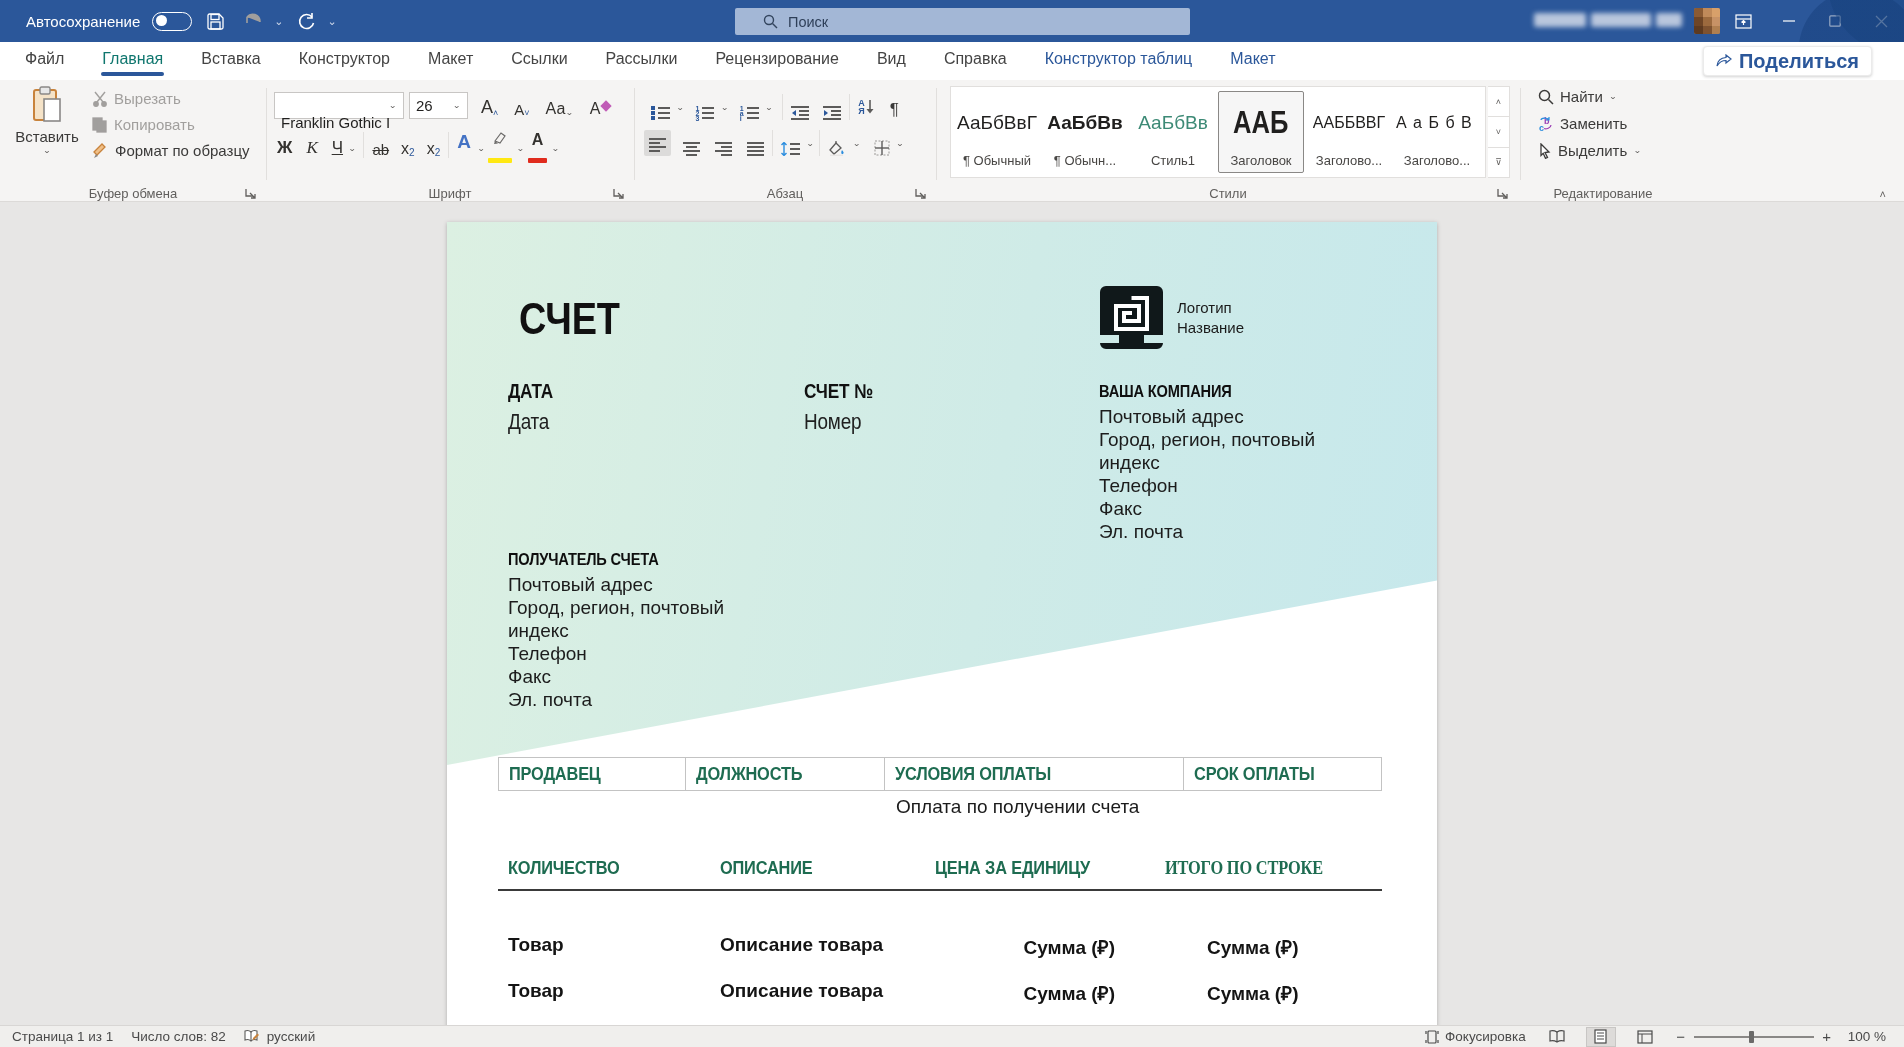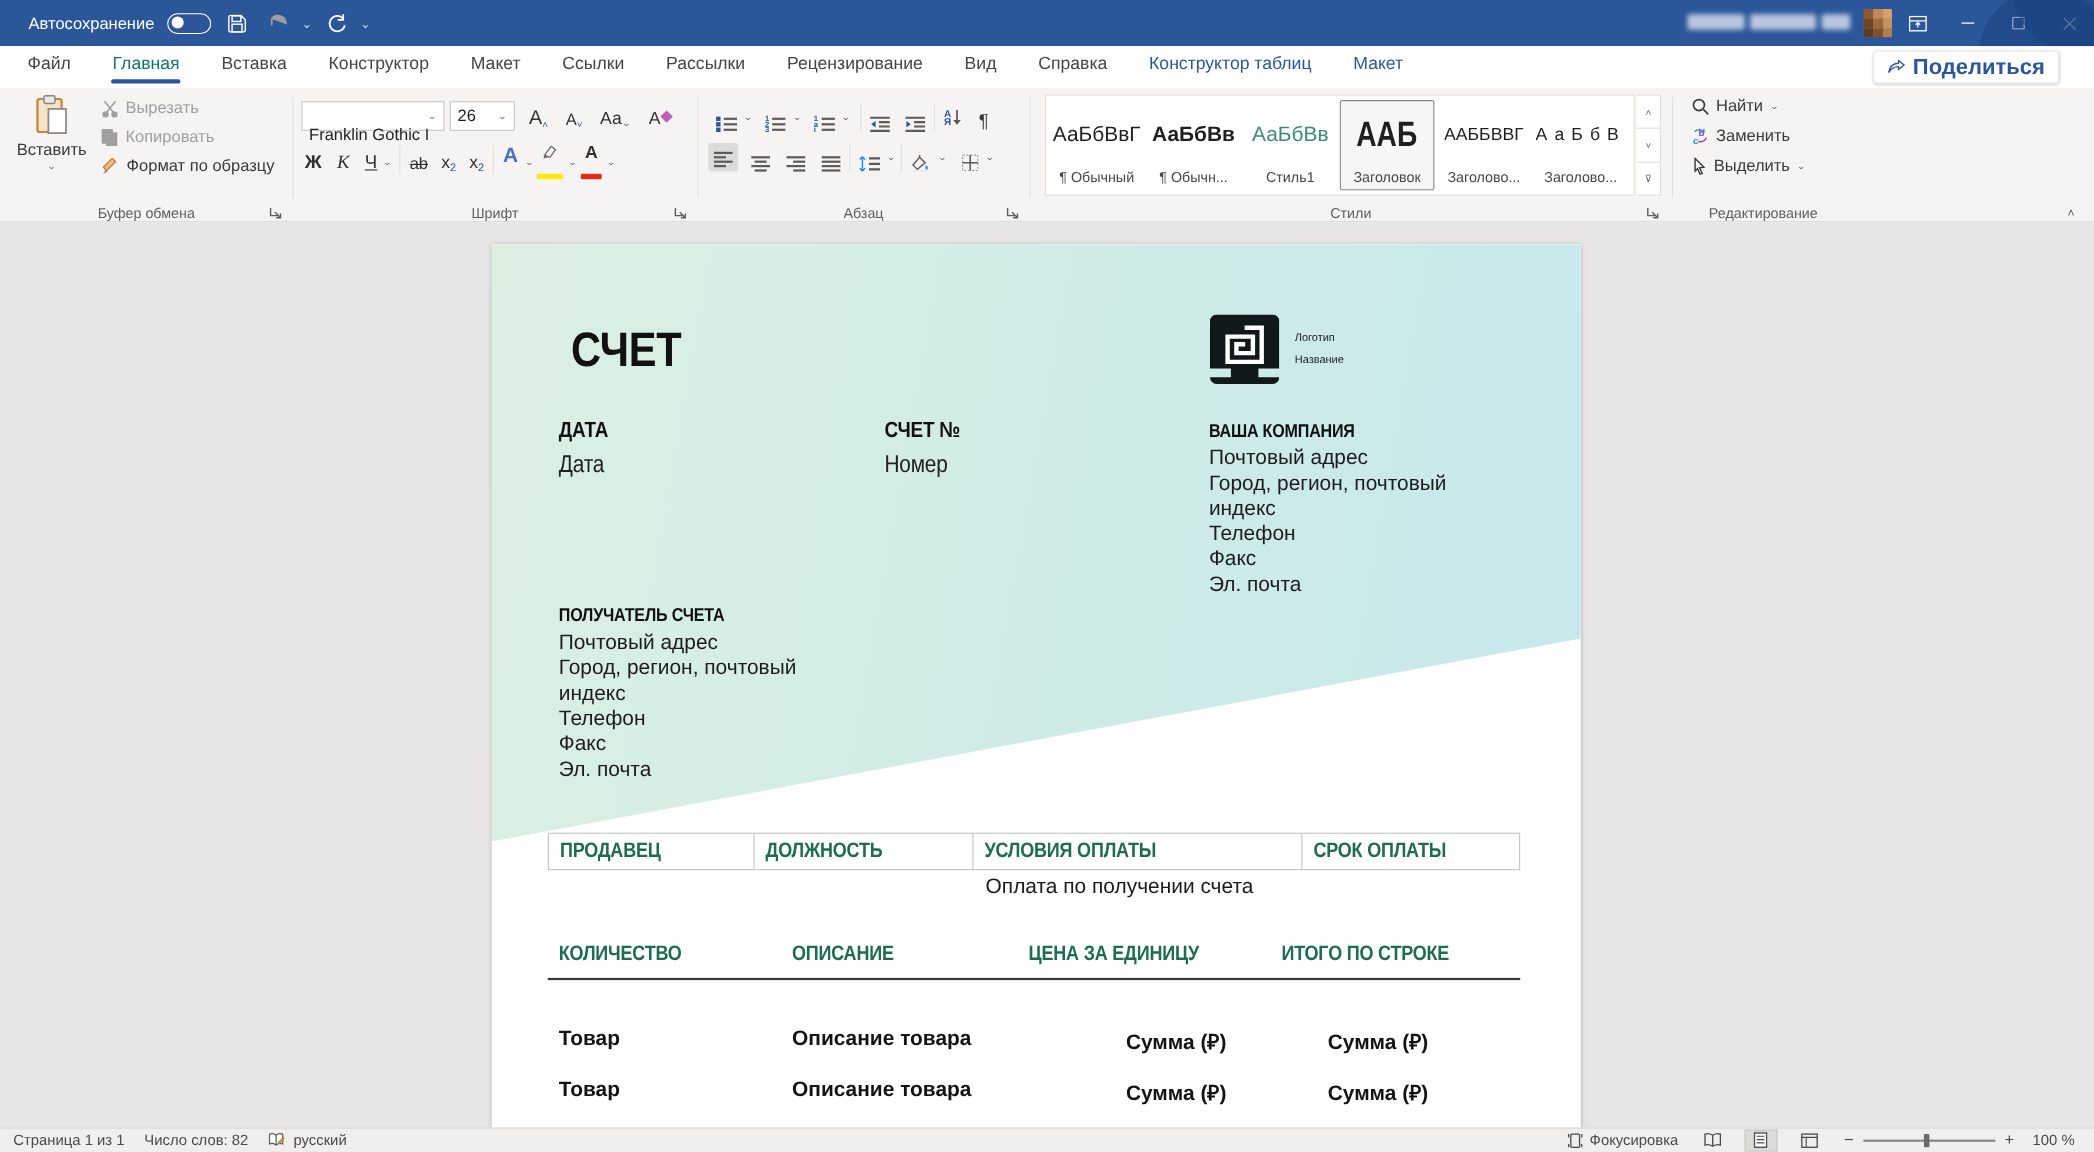--- a/index.html
+++ b/index.html
@@ -70,40 +70,40 @@
 
   
   .docarea { position:absolute; left:0; top:202px; width:1904px; height:915px; background:#e7e6e5; overflow:hidden; }
   .page { position:absolute; left:447px; top:20px; width:990px; height:810px; background:#fff; box-shadow:0 1px 4px rgba(0,0,0,.25); overflow:hidden; }
   .page-grad { position:absolute; left:0; top:0; width:990px; height:543px;
       background:linear-gradient(100deg,#dcf0e2 0%, #cfebe7 55%, #c6e8ec 100%);
       clip-path:polygon(0 0, 100% 0, 100% 66%, 0 100%); }
   .cond { display:inline-block; transform:scaleX(.86); transform-origin:left; letter-spacing:-.2px; }
   .doc-h1 { position:absolute; left:72px; top:72px; font-size:44px; font-weight:800; color:#111; }
   .logo-box { position:absolute; left:653px; top:64px; width:63px; height:63px; }
-  .logo-text { position:absolute; left:730px; top:76px; font-size:10px; color:#1a1a1a; line-height:20px; }
+  .logo-text { position:absolute; left:730px; top:76px; font-size:15px; color:#1a1a1a; line-height:20px; }
   .fld-label { font-size:20px; font-weight:700; color:#111; }
   .fld-value { font-size:22px; color:#202020; margin-top:6px; }
   .blk-date { position:absolute; left:61px; top:158px; }
   .blk-num  { position:absolute; left:357px; top:158px; }
   .addr { line-height:23px; font-size:19px; color:#1c1c1c; }
   .addr .hdr { font-size:17px; font-weight:700; color:#0f0f0f; margin-bottom:2px; }
   .blk-company { position:absolute; left:652px; top:158px; }
   .blk-billto  { position:absolute; left:61px; top:326px; }
   .tbl1 { position:absolute; left:51px; top:535px; width:884px; }
   .tbl1 .hrow { display:grid; grid-template-columns:187px 199px 299px 199px; height:34px; border-top:1px solid #c3c3c3; border-bottom:1px solid #c3c3c3; }
   .tbl1 .hcell { border-left:1px solid #c3c3c3; display:flex; align-items:center; padding-left:10px; font-size:19px; font-weight:700; color:#1e6c51; }
   .tbl1 .hcell:last-child { border-right:1px solid #c3c3c3; }
   .tbl1 .note-row { display:grid; grid-template-columns:187px 199px 299px 199px; height:32px; }
   .tbl1 .note { grid-column:3; display:flex; align-items:center; padding-left:12px; font-size:19px; color:#1b1b1b; }
   .tbl2 { position:absolute; left:51px; top:635px; width:884px; }
   .tbl2 .hrow { display:grid; grid-template-columns:212px 198px 257px 217px; padding-bottom:10px; border-bottom:2.5px solid #3a3a3a; }
   .tbl2 .hcell { font-size:19px; font-weight:700; color:#1e6c51; padding-left:10px; white-space:nowrap; }
   .tbl2 .hcell.right { text-align:right; padding-right:50px; }
-  .tbl2 .hcell.c4 { padding-left:0; }
+  .tbl2 .hcell.c4 { padding-left:0;font-family:Liberation Serif, serif; }
   .tbl2 .drow { display:grid; grid-template-columns:212px 198px 257px 217px; margin-top:43px; }
   .tbl2 .dcell { font-size:19px; font-weight:600; color:#141414; padding-left:10px; }
   .tbl2 .dcell.right { text-align:right; padding-right:50px; }
   .tbl2 .dcell.c4 { padding-left:42px; }
 
   
   .statusbar { position:absolute; left:0; top:1025px; width:1904px; height:22px; background:#f0efed; border-top:1px solid #d8d6d4; display:flex; align-items:center; font-size:13.5px; color:#4a4a4a; }
   .sb-item { margin-left:18px; display:flex; align-items:center; gap:6px; white-space:nowrap; }
   .sb-item:first-child { margin-left:12px; }
   .sb-right { margin-left:auto; display:flex; align-items:center; }
@@ -139,20 +139,27 @@
     </div>
     <span class="tb-chev">⌄</span>
     <div class="tb-btn">
       <svg width="19" height="19" viewBox="0 0 19 19">
           <path d="M15 5 A7 7 0 1 0 16.5 11" fill="none" stroke="#fff" stroke-width="1.6"></path>
           <path d="M15 1 L15 6 L10 6" fill="none" stroke="#fff" stroke-width="1.6"></path>
         </svg>
     </div>
     <span class="tb-chev">⌄</span>
     <div class="doc-title">Документ1 - Word</div>
+    <div class="searchbox">
+      <svg width="15" height="15" viewBox="0 0 15 15">
+          <circle cx="6" cy="6" r="4.5" fill="none" stroke="#33455e" stroke-width="1.4"></circle>
+          <line x1="9.5" y1="9.5" x2="14" y2="14" stroke="#33455e" stroke-width="1.4"></line>
+        </svg>
+      <span>Поиск</span>
+    </div>
     <div class="tb-right">
       <div class="blur-name">
         <i style="width:52px"></i>
           <i style="width:60px"></i>
           <i style="width:26px"></i>
       </div>
       <div class="avatar">
         <svg width="26" height="26" viewBox="0 0 26 26">
             <rect width="26" height="26" fill="#b57a4e"></rect>
             <rect x="0" y="0" width="9" height="9" fill="#8a5a33"></rect>

